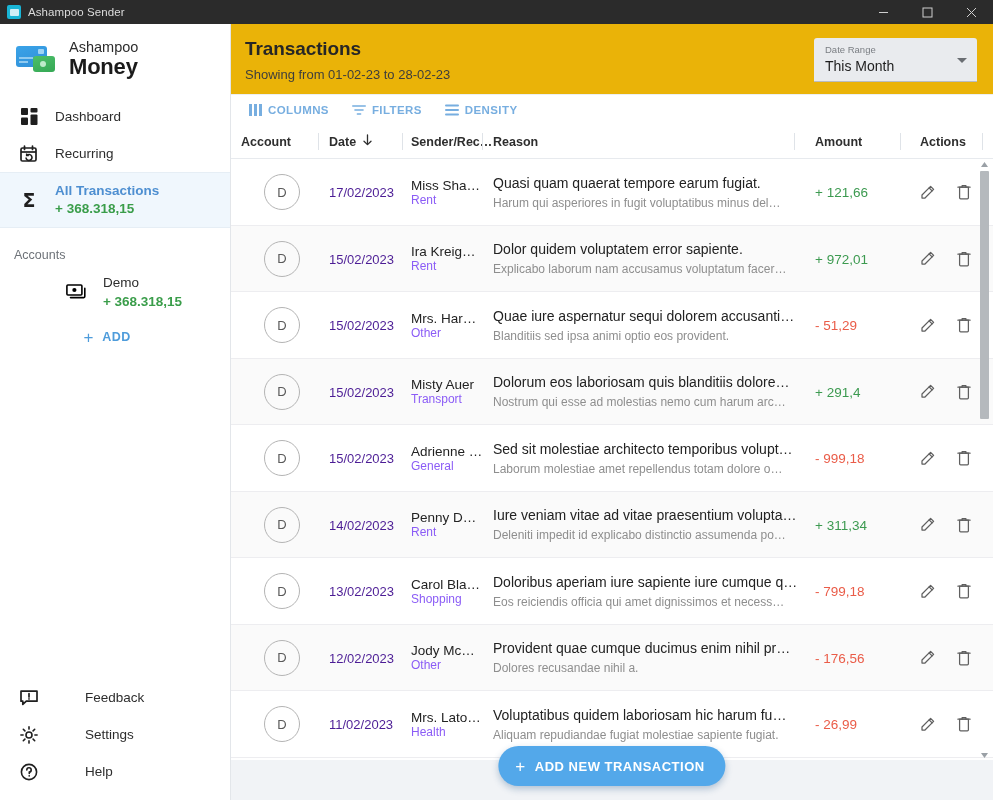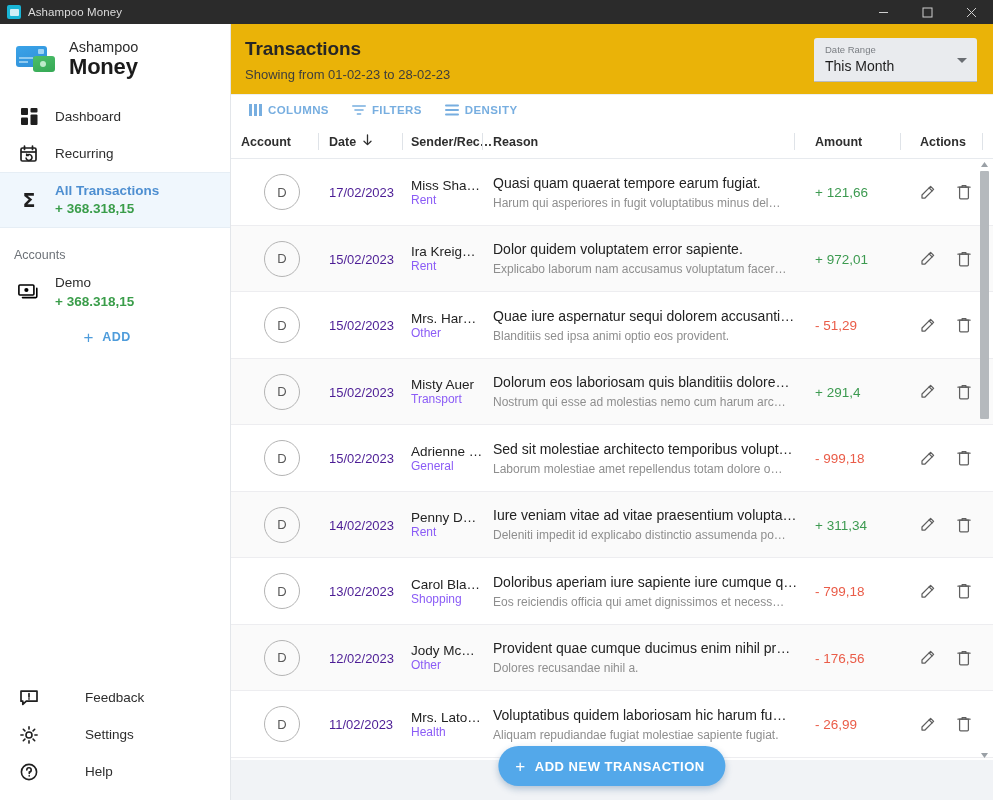--- a/index.html
+++ b/index.html
@@ -80,21 +80,21 @@
     border-top: 1px solid #e6eef5; border-bottom: 1px solid #e6eef5;
   }
   .nav-item.active .nav-label { color: #4e8fd1; font-weight: bold; font-size: 13.5px; line-height: 1.35; }
   .nav-sub { font-size: 13.5px; color: #3a9d4a; font-weight: bold; line-height: 1.35; }
   .sigma { font-size: 19px; font-weight: bold; font-family: "DejaVu Sans", sans-serif; line-height:1; }
 
   .accounts-label {
     font-size: 12.5px; color: #6d7278; padding: 20px 0 6px 14px;
   }
   .account-item {
-    display: flex; align-items: center; gap: 14px; padding: 6px 0 6px 17px;
+    display: flex; align-items: center; gap: 14px; padding: 6px 0 6px 17px; justify-content: center;
   }
   .account-ico { width: 24px; flex: 0 0 24px; display: flex; align-items: center; justify-content: center; }
   .account-name { font-size: 13.5px; color: #2d2d2d; line-height: 1.35; }
   .account-bal { font-size: 13.5px; color: #3a9d4a; font-weight: bold; line-height: 1.35; }
 
   .add-row { display: flex; align-items: center; justify-content: center; gap: 9px; margin-top: 12px; padding-right: 16px; }
   .add-plus { color: #4e9cdb; font-size: 17px; line-height: 1; }
   .add-label { color: #4e9cdb; font-size: 12.5px; font-weight: bold; letter-spacing: .4px; }
 
   .sidebar-spacer { flex: 1 1 auto; }
@@ -204,21 +204,21 @@
 
   .main-footer { height: 40px; flex: 0 0 40px; background: #f1f3f6; }
 </style>
 </head>
 <body>
 
 <div class="app">
 
   <div class="titlebar">
     <span class="titlebar-icon"></span>
-    <span class="titlebar-title">Ashampoo Money</span>
+    <span class="titlebar-title">Ashampoo Sender</span>
     <span class="titlebar-spacer"></span>
     <div class="winbtn">
       <svg width="11" height="11" viewBox="0 0 11 11">
           <line x1="1" y1="5.5" x2="10" y2="5.5" stroke="currentColor" stroke-width="1"></line>
         </svg>
     </div>
     <div class="winbtn">
       <svg width="11" height="11" viewBox="0 0 11 11">
           <rect x="1" y="1" width="9" height="9" fill="none" stroke="currentColor" stroke-width="1"></rect>
         </svg>

